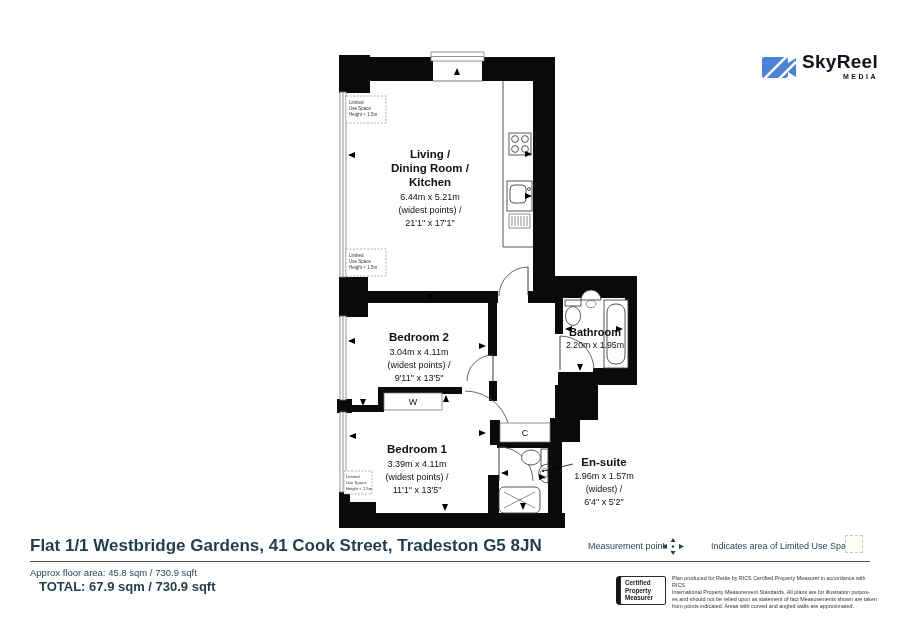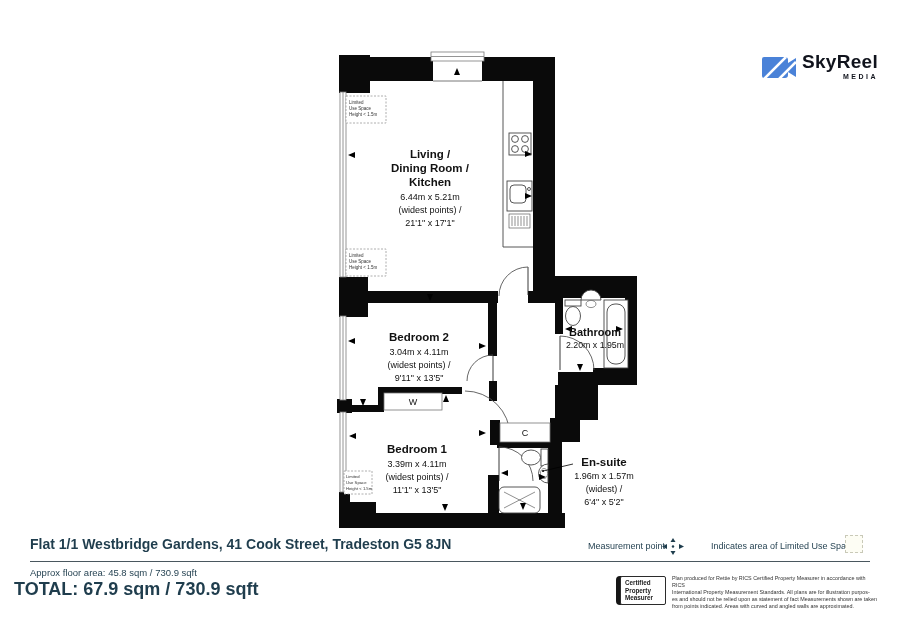--- a/index.html
+++ b/index.html
@@ -8,29 +8,29 @@
   svg{display:block;}
   .plan-svg{position:absolute;left:0;top:0;}
   
   .brand{position:absolute;left:762px;top:50px;width:120px;height:36px;}
   .brand-icon{position:absolute;left:0;top:1px;}
   .brand-name{position:absolute;left:40px;top:1px;width:78px;font-size:19px;font-weight:bold;
               letter-spacing:.3px;color:#10131c;}
   .brand-sub{position:absolute;left:40px;top:23px;width:76px;text-align:right;font-size:7px;
              font-weight:bold;letter-spacing:2.5px;color:#10131c;}
   
-  .address{position:absolute;left:30px;top:536px;font-size:14px;font-weight:bold;color:#1f3d4d;}
+  .address{position:absolute;left:30px;top:536px;font-size:17px;font-weight:bold;color:#1f3d4d;}
   .legend-mp-label{position:absolute;left:588px;top:541px;font-size:9px;color:#1f3d4d;}
   .legend-mp-icon{position:absolute;left:662px;top:538px;}
   .legend-lus-label{position:absolute;left:711px;top:541px;font-size:9px;color:#1f3d4d;}
   .dashed-box{position:absolute;left:845px;top:535px;width:16px;height:16px;
               border:1px dashed #c9c9b8;background:#fdfdf4;}
   .divider{position:absolute;left:30px;top:561px;width:840px;height:1px;background:#4a575e;}
   .approx{position:absolute;left:30px;top:567px;font-size:9.5px;color:#1f3d4d;}
-  .total{position:absolute;left:14px;top:579px;font-size:18px;font-weight:bold;color:#1f3d4d;}
+  .total{position:absolute;left:39px;top:579px;font-size:13px;font-weight:bold;color:#1f3d4d;}
   .rics{position:absolute;left:592px;top:576px;width:78px;height:30px;}
   .cert-box{position:absolute;left:620px;top:576px;width:46px;height:29px;border:1.2px solid #2b2b2b;
             border-radius:2px;background:#fff;padding:2px 0 0 4px;box-sizing:border-box;}
   .cert-box div{font-size:6.3px;font-weight:bold;color:#222;line-height:7.6px;}
   .disclaimer{position:absolute;left:672px;top:575px;width:206px;color:#333;}
   .disclaimer div{font-size:5.4px;line-height:7.1px;}
 </style>
 </head>
 <body>
 

